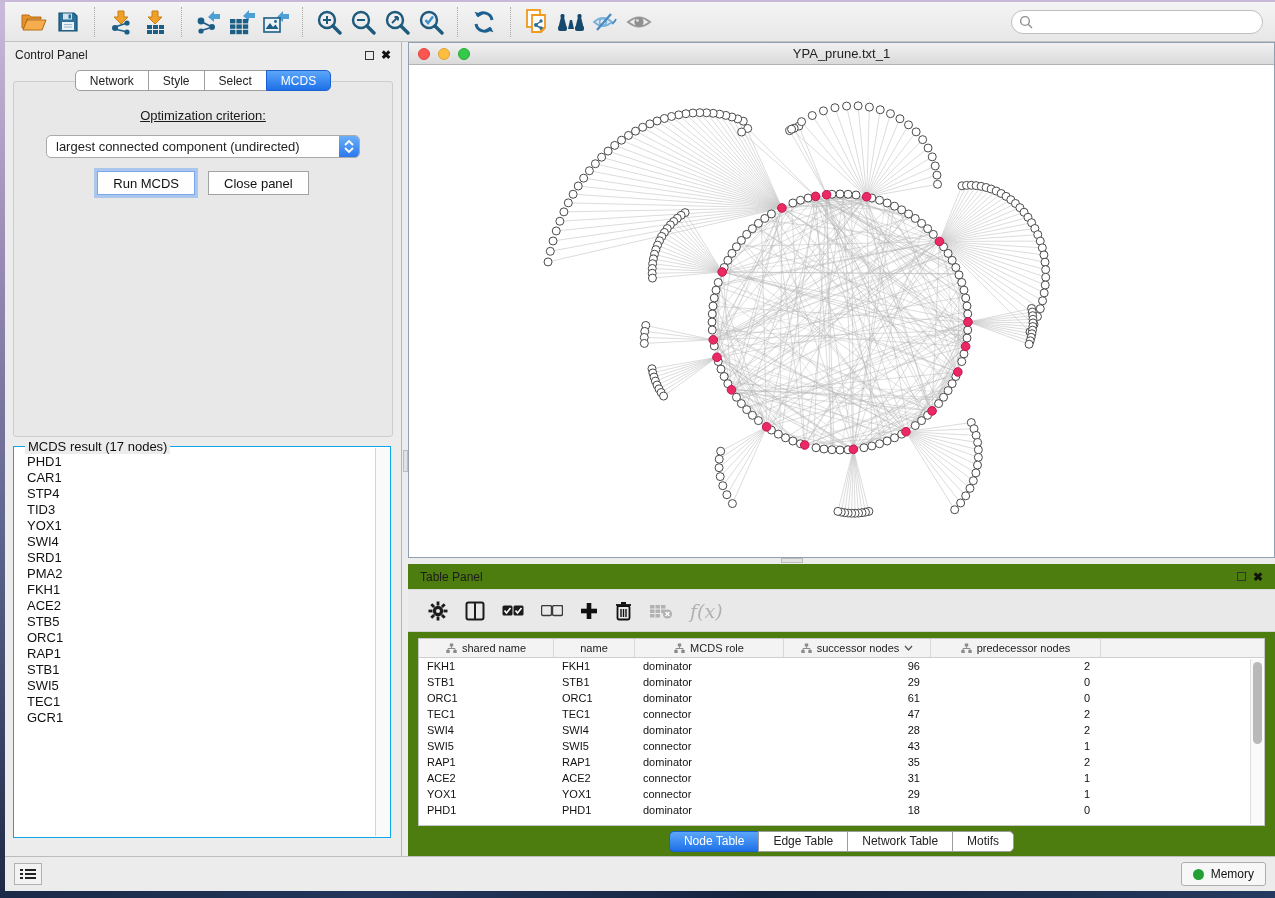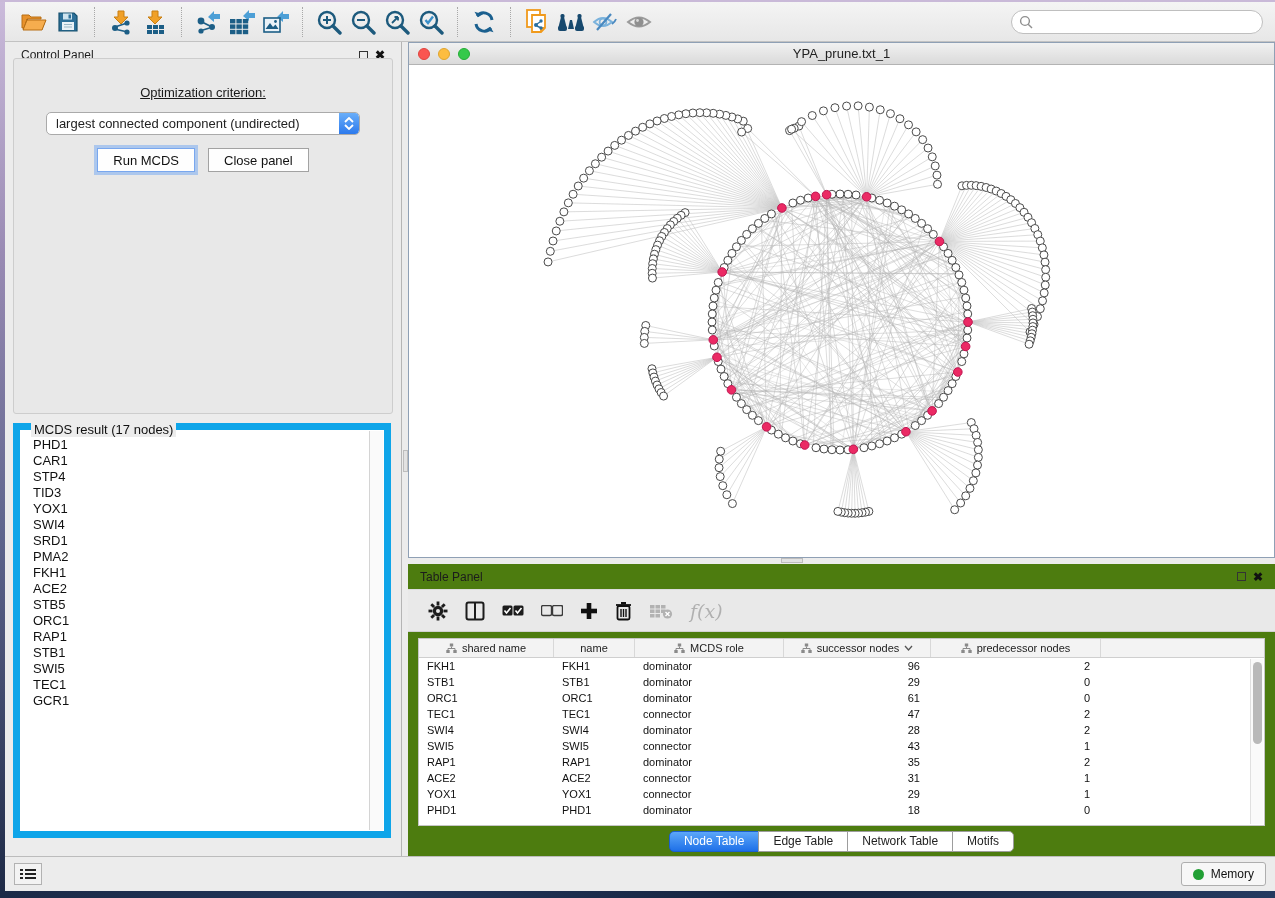--- a/index.html
+++ b/index.html
@@ -25,21 +25,21 @@
   .search-wrap { margin-left:auto; position:relative; }
   .search-input { width:252px; height:24px; border:1px solid #bfbfbf; border-radius:12px;
                   background:#fff; padding:0 10px 0 26px; font-size:12px; outline:none; }
   .search-icon { position:absolute; left:8px; top:5px; }
 
   
   .main { flex:1; display:flex; min-height:0; }
 
   
   .control-panel { width:396px; flex:none; display:flex; flex-direction:column; background:#ececec; }
-  .panel-titlebar { height:26px; flex:none; display:flex; align-items:center; padding:0 16px; }
+  .panel-titlebar { height:26px; flex:none; display:flex; align-items:center; padding:0 10px; }
   .panel-title { font-size:12px; color:#1c1c1c; }
   .panel-winbtns { margin-left:auto; display:flex; align-items:center; gap:7px; }
   .wb-float { width:9px; height:9px; border:1px solid #333; background:transparent; }
   .wb-close { font-size:12px; font-weight:bold; color:#111; line-height:1; }
 
   .seg-row { display:flex; justify-content:center; margin-top:2px; position:relative; z-index:2; }
   .seg-tab { height:21px; padding:0 14px; font-size:12px; background:#fff; border:1px solid #9d9d9d;
              margin-left:-1px; color:#222; display:flex; align-items:center; }
   .seg-tab:first-child { border-radius:5px 0 0 5px; margin-left:0; }
   .seg-tab:last-child { border-radius:0 5px 5px 0; }
@@ -53,21 +53,21 @@
   .combo-text { flex:1; text-align:left; padding-left:9px; font-size:13px; white-space:nowrap; }
   .combo-step { width:20px; height:23px; flex:none; background:linear-gradient(#6cb1fa,#2a77ec);
                 border-radius:0 5px 5px 0; display:flex; flex-direction:column;
                 align-items:center; justify-content:center; gap:1px; }
   .cp-buttons { margin-top:13px; display:flex; justify-content:center; gap:13px; }
   .btn { height:24px; padding:0 15px; background:#fefefe; border:1px solid #a2a2a2;
          border-radius:0; font-size:13px; color:#111; }
   .btn.default-focus { border-color:#79a7ee; box-shadow:0 0 0 3px rgba(100,160,245,.45); }
 
   .result-group { margin:9px 10px 18px 8px; flex:1; position:relative;
-                  border:7px solid #0ea5e9; background:#fff; min-height:0; }
+                  border:1px solid #0ea5e9; background:#fff; min-height:0; }
   .result-legend { position:absolute; top:-8px; left:11px; background:#ececec; padding:0 3px;
                    font-size:13px; color:#111; }
   .result-list { position:absolute; inset:1px 15px 1px 1px; overflow:hidden; padding:6px 0 0 12px; }
   .result-scroll { position:absolute; top:1px; bottom:1px; right:1px; width:14px;
                    background:#fafafa; border-left:1px solid #d4d4d4; }
   .list-item { font-size:13px; line-height:16px; color:#111; }
 
   
   .v-split { width:7px; flex:none; background:#ececec; border-left:1px solid #b5b5b5; position:relative; }
   .v-grip { position:absolute; top:408px; left:1px; width:5px; height:22px; background:#e2e2e2;
@@ -318,20 +318,26 @@
 
       <div class="control-panel">
         <div class="panel-titlebar">
           <span class="panel-title">Control Panel</span>
           <span class="panel-winbtns">
             <span class="wb-float"></span>
             <span class="wb-close">✖</span>
           </span>
         </div>
 
+        <div class="seg-row">
+            <button class="seg-tab">Network</button>
+            <button class="seg-tab">Style</button>
+            <button class="seg-tab">Select</button>
+            <button class="seg-tab selected">MCDS</button>
+          </div>
 
         <div class="cp-body">
           <div class="opt-label">Optimization criterion:</div>
           <div class="combo">
             <span class="combo-text">largest connected component (undirected)</span>
             <span class="combo-step">
               <svg width="10" height="6" viewBox="0 0 10 6">
                   <path d="M1 5 L5 1 L9 5" fill="none" stroke="#fff" stroke-width="1.8"></path>
                 </svg>
               <svg width="10" height="6" viewBox="0 0 10 6">

